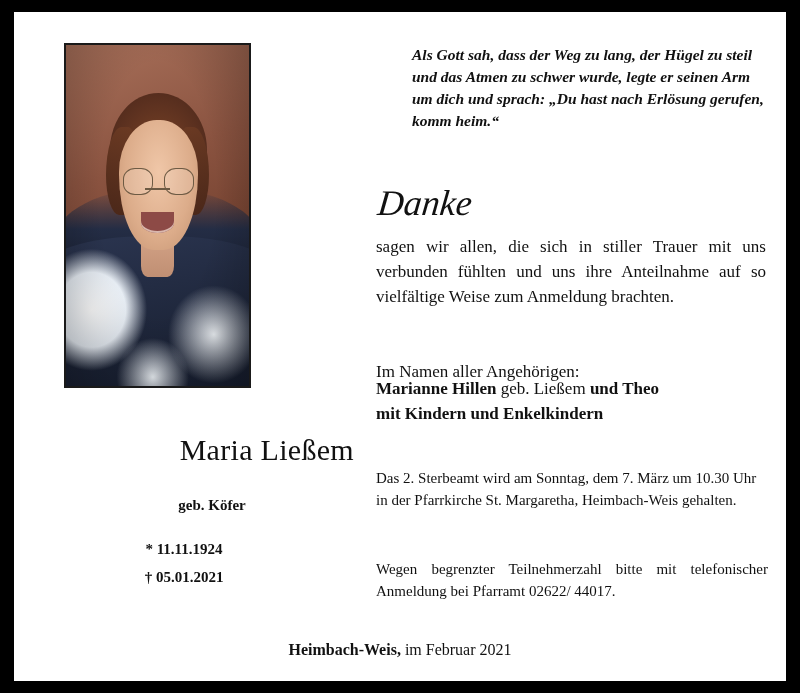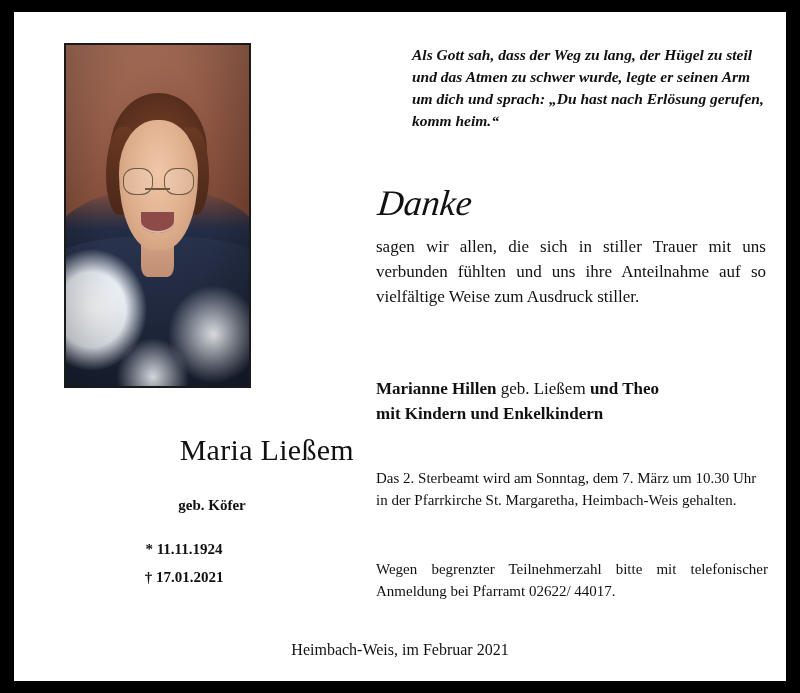--- a/index.html
+++ b/index.html
@@ -250,21 +250,21 @@
   
   .footer {
     position: absolute;
     left: 0;
     bottom: 22px;
     width: 772px;
     text-align: center;
     font-size: 16px;
     color: #111;
   }
-  .footer .place { font-weight: normal; }
+  .footer .place { font-weight: bold; }
 </style>
 </head>
 <body>
 
 <div class="card">
   <div class="inner">
 
     <div class="left-col">
 
       <div class="portrait-frame">
@@ -286,33 +286,34 @@
           <div class="vignette"></div>
         </div>
       </div>
 
       <div class="deceased-name">Maria Ließem</div>
 
       <div class="maiden-name">geb. Köfer</div>
 
       <div class="dates">
         <div>* 11.11.1924</div>
-        <div>† 17.01.2021</div>
+        <div>† 05.01.2021</div>
       </div>
 
     </div>
 
     <div class="right-col">
 
       <div class="verse">Als Gott sah, dass der Weg zu lang, der Hügel zu steil und das Atmen zu schwer wurde, legte er seinen Arm um dich und sprach: „Du hast nach Erlösung gerufen, komm heim.“</div>
 
       <div class="danke">Danke</div>
 
-      <div class="thanks-text">sagen wir allen, die sich in stiller Trauer mit uns verbunden fühlten und uns ihre Anteilnahme auf so vielfältige Weise zum Ausdruck stiller.</div>
-
+      <div class="thanks-text">sagen wir allen, die sich in stiller Trauer mit uns verbunden fühlten und uns ihre Anteilnahme auf so vielfältige Weise zum Anmeldung brachten.</div>
+
+      <div class="family-intro">Im Namen aller Angehörigen:</div>
 
       <div class="family-names">
         <span class="b">Marianne Hillen</span><span> geb. Ließem </span><span class="b">und Theo</span>
         <div class="b">mit Kindern und Enkelkindern</div>
       </div>
 
       <div class="service">Das 2. Sterbeamt wird am Sonntag, dem 7. März um 10.30 Uhr in der Pfarrkirche St. Margaretha, Heimbach-Weis gehalten.</div>
 
       <div class="notice">Wegen begrenzter Teilnehmerzahl bitte mit telefonischer Anmeldung bei Pfarramt 02622/ 44017.</div>
 

